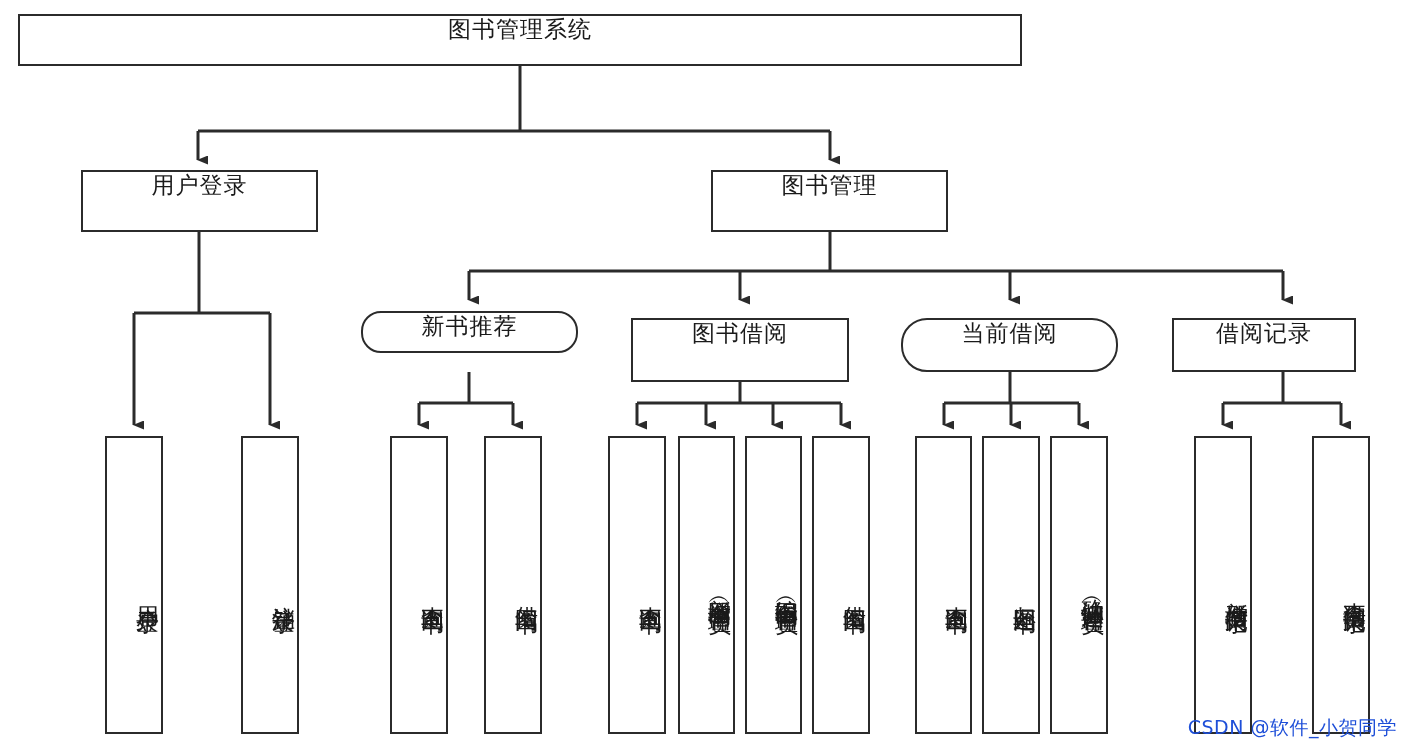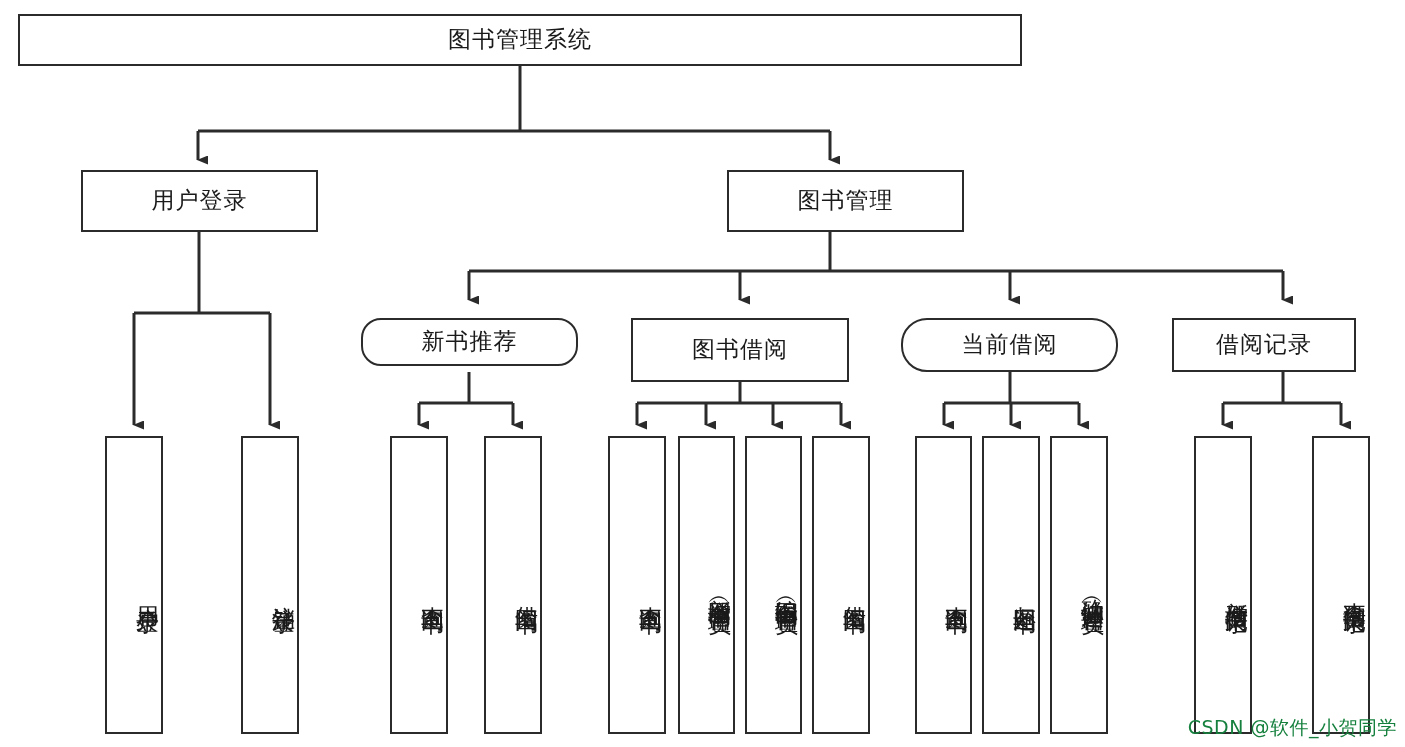--- a/index.html
+++ b/index.html
@@ -25,21 +25,20 @@
     width: 1405px;
     height: 747px;
     pointer-events: none;
   }
   .node {
     position: absolute;
     box-sizing: border-box;
     border: 2.5px solid #2b2b2b;
     background: #ffffff;
     display: flex;
-    align-items: center;
     justify-content: center;
     color: #1a1a1a;
     line-height: 1.18;
   }
   .node.horiz {
     font-size: 23px;
     letter-spacing: 1px;
     text-align: center;
   }
   .node.vert {
@@ -56,21 +55,21 @@
     padding-top: 10px;
   }
   .node-label {
     display: block;
   }
   .watermark {
     position: absolute;
     right: 8px;
     bottom: 6px;
     font-size: 19px;
-    color: #15803d;
+    color: #1d4ed8;
     letter-spacing: 0.5px;
     white-space: nowrap;
   }
 </style>
 </head>
 <body>
 
 <div id="diagram-root">
 
   <svg class="connectors" viewBox="0 0 1405 747">
@@ -123,25 +122,25 @@
     </g>
   </svg>
 
   <div class="node horiz" style="left:18px; top:14px; width:1004px; height:52px;">
     <span class="node-label">图书管理系统</span>
   </div>
 
   <div class="node horiz" style="left:81px; top:170px; width:237px; height:62px;">
     <span class="node-label">用户登录</span>
   </div>
-  <div class="node horiz" style="left:711px; top:170px; width:237px; height:62px;margin-left:16px;">
+  <div class="node horiz" style="left:711px; top:170px; width:237px; height:62px;">
     <span class="node-label">图书管理</span>
   </div>
 
-  <div class="node horiz" style="left:361px; top:318px; width:217px; height:48px;border-radius:20px;">
+  <div class="node horiz" style="left:361px; top:311px; width:217px; height:42px;border-radius:20px;">
     <span class="node-label">新书推荐</span>
   </div>
   <div class="node horiz" style="left:631px; top:318px; width:218px; height:64px;">
     <span class="node-label">图书借阅</span>
   </div>
   <div class="node horiz" style="left:901px; top:318px; width:217px; height:54px;border-radius:26px;">
     <span class="node-label">当前借阅</span>
   </div>
   <div class="node horiz" style="left:1172px; top:318px; width:184px; height:54px;">
     <span class="node-label">借阅记录</span>

